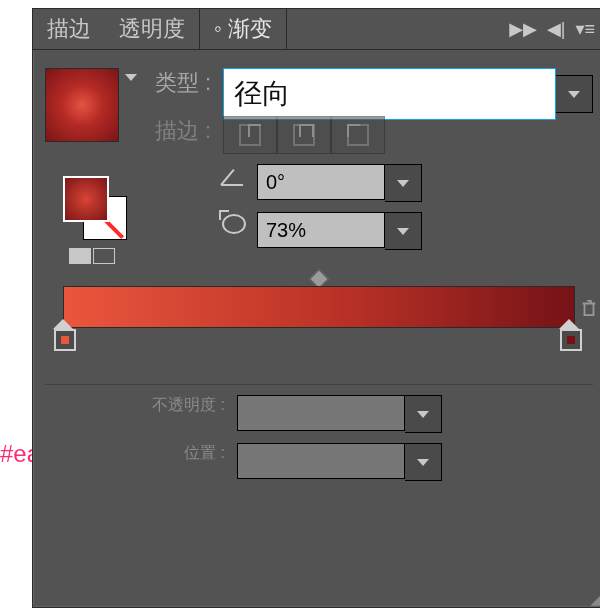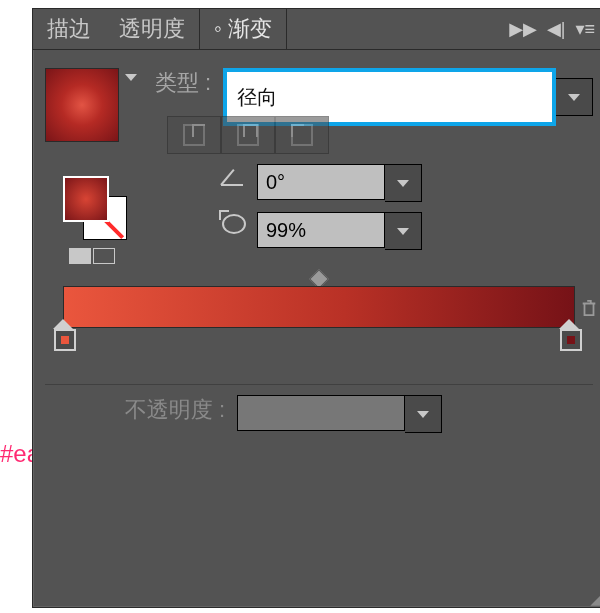--- a/index.html
+++ b/index.html
@@ -13,21 +13,21 @@
   .tabbar-right span{font-size:18px;}
   
   .body{padding:18px 10px 8px 12px;}
   .row{display:flex;align-items:flex-start;height:48px;}
   
   .grad-sw{width:72px;height:72px;background:radial-gradient(circle at 50% 50%, #e25444 0%, #b52a24 40%, #7a1518 100%);border:1px solid #2a2a2a;cursor:pointer;}
   .dropdown-arrow{width:0;height:0;border-left:6px solid transparent;border-right:6px solid transparent;border-top:7px solid #c8c8c8;margin:6px 0 0 6px;cursor:pointer;}
   .label{color:#a6a6a6;font-size:22px;white-space:nowrap;}
   
   .select{flex:1;display:flex;align-items:center;margin-left:12px;}
-  .select-box{flex:1;height:34px;background:#fff;border:4px solid #0ea5e9;display:flex;align-items:center;padding:8px 10px;font-size:20px;color:#111;}
+  .select-box{flex:1;height:34px;background:#fff;border:1px solid #0ea5e9;display:flex;align-items:center;padding:8px 10px;font-size:28px;color:#111;}
   .select-btn{width:36px;height:36px;background:#4a4a4a;border:1px solid #000;border-left:none;display:flex;align-items:center;justify-content:center;cursor:pointer;}
   .tri-down{width:0;height:0;border-left:6px solid transparent;border-right:6px solid transparent;border-top:7px solid #c8c8c8;}
   
   .stroke-btns{display:flex;gap:0;margin-left:12px;}
   .stroke-btn{width:52px;height:36px;background:#4a4a4a;border:1px solid #2a2a2a;display:flex;align-items:center;justify-content:center;cursor:default;opacity:.55;}
   .stroke-ico{width:22px;height:22px;position:relative;}
   .stroke-ico::before{content:"";position:absolute;inset:0;border:2px solid #8e8e8e;}
   .stroke-ico::after{content:"";position:absolute;}
   .s-in .stroke-ico::after{right:0;top:0;width:50%;height:50%;border-top:2px solid #bdbdbd;border-left:2px solid #bdbdbd;}
   .s-mid .stroke-ico::after{left:25%;top:0;width:50%;height:50%;border:2px solid #bdbdbd;border-bottom:none;}
@@ -64,21 +64,21 @@
   .stop .sw{width:8px;height:8px;}
   .stop0{left:-10px;} .stop0 .sw{background:#ea563d;}
   .stop1{right:-8px;} .stop1 .sw{background:#761217;}
   
   .ann{position:absolute;color:#ff2a72;font-size:24px;font-weight:400;pointer-events:none;}
   .ann.r{right:40px;top:344px;}
   .ann.l{left:0;top:440px;}
   
   .div{height:1px;background:#404040;margin:56px 0 10px 0;}
   
-  .dis-label{color:#8a8a8a;font-size:22px;text-align:right;}
+  .dis-label{color:#8a8a8a;font-size:16px;text-align:right;}
   .input-box.dis{background:#777;color:#999;}
   
   .grip{position:absolute;right:4px;bottom:4px;color:#8a8a8a;letter-spacing:-2px;font-size:14px;line-height:8px;}
 </style>
 </head>
 <body>
 
 <div class="app">
   <span class="ann r">#761217</span>
   <span class="ann l">#ea563d</span>
@@ -108,20 +108,21 @@
             <div class="label">类型 :</div>
             <div class="select">
               <div class="select-box">径向</div>
               <div class="select-btn">
                   <div class="tri-down"></div>
                 </div>
             </div>
           </div>
 
           <div class="row">
+            <div class="label" style="opacity:.55">描边 :</div>
             <div class="stroke-btns">
               <div class="stroke-btn s-in">
                   <div class="stroke-ico"></div>
                 </div>
               <div class="stroke-btn s-mid">
                   <div class="stroke-ico"></div>
                 </div>
               <div class="stroke-btn s-out">
                   <div class="stroke-ico"></div>
                 </div>
@@ -151,21 +152,21 @@
               <div class="input-btn">
                   <div class="tri-down"></div>
                 </div>
             </div>
           </div>
           <div class="row" style="justify-content:flex-start;">
             <div style="width:72px;display:flex;justify-content:flex-end;">
                 <div class="aspect-ico"></div>
               </div>
             <div class="field-area">
-              <div class="input-box">99%</div>
+              <div class="input-box">73%</div>
               <div class="input-btn">
                   <div class="tri-down"></div>
                 </div>
             </div>
           </div>
         </div>
       </div>
 
       <div class="slider-area">
         <div class="midpoint"></div>
@@ -193,18 +194,27 @@
       <div class="row">
         <div style="width:180px;" class="dis-label">不透明度 :</div>
         <div class="field-area">
           <div class="input-box dis" style="width:150px"></div>
           <div class="input-btn">
               <div class="tri-down"></div>
             </div>
         </div>
       </div>
 
+      <div class="row">
+        <div style="width:180px;" class="dis-label">位置 :</div>
+        <div class="field-area">
+          <div class="input-box dis" style="width:150px"></div>
+          <div class="input-btn">
+              <div class="tri-down"></div>
+            </div>
+        </div>
+      </div>
 
     </div>
 
     <div class="grip">◢</div>
   </div>
 </div>
 
 </body></html>

